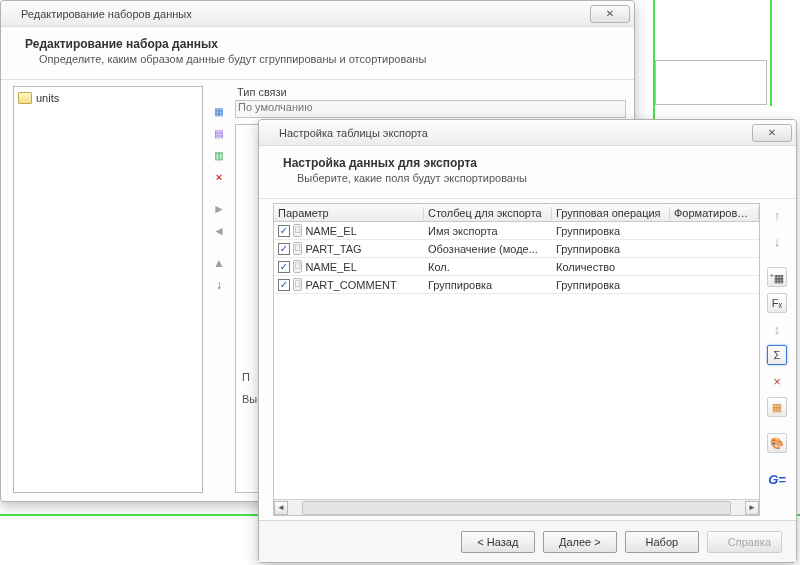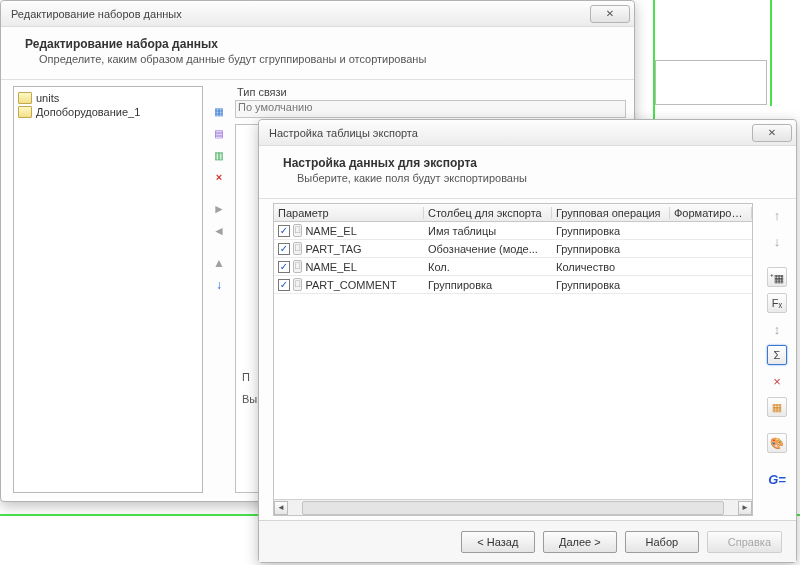--- a/index.html
+++ b/index.html
@@ -26,21 +26,21 @@
     border-radius:4px;
     box-shadow:0 4px 14px rgba(0,0,0,0.25);
     display:flex; flex-direction:column;
   }
   .win1 { left:0; top:0; width:635px; height:502px; }
   .win2 { left:258px; top:119px; width:539px; height:444px; }
 
   .titlebar {
     height:26px;
     display:flex; align-items:center;
-    padding:0 4px 0 10px;
+    padding:0 4px 0 20px;
     background:linear-gradient(#fdfdfd,#ececec);
     border-bottom:1px solid #dcdcdc;
     border-radius:4px 4px 0 0;
   }
   .titlebar .title { flex:1; color:#444; }
   .btn-close {
     width:40px; height:18px;
     border:1px solid #b4b4b4;
     border-radius:3px;
     background:linear-gradient(#fafafa,#e4e4e4);
@@ -83,21 +83,21 @@
   .rel-input {
     flex:1; height:18px; border:1px solid #c4c4c4; background:#f7f7f7;
     padding:0 2px; color:#777; font-size:11px;
   }
   .stub-list {
     border:1px solid #c0c0c0; background:#fff; margin-top:6px; flex:1; padding:4px 6px; color:#555;
   }
   .stub-row { padding:2px 0; }
 
   .win2-body { flex:1; display:flex; flex-direction:column; padding:0; min-height:0;}
-  .win2-content { flex:1; display:flex; padding:4px 8px 4px 14px; gap:13px; min-height:0;}
+  .win2-content { flex:1; display:flex; padding:4px 8px 4px 14px; gap:6px; min-height:0;}
   .grid-wrap { flex:1; display:flex; flex-direction:column; border:1px solid #c4c4c4; background:#fff; min-width:0;}
   .grid-header, .grid-row {
     display:flex; height:18px; align-items:center;
     border-bottom:1px solid #eaeaea;
   }
   .grid-header {
     background:linear-gradient(#fbfbfb,#ececec);
     border-bottom:1px solid #c8c8c8;
     font-weight:normal; color:#333;
   }
@@ -165,24 +165,20 @@
     <div class="h1">Редактирование набора данных</div>
     <div class="h2">Определите, каким образом данные будут сгруппированы и отсортированы</div>
   </div>
   <div class="win1-body">
     <div class="ds-panel">
       <div class="tree">
         <div class="tree-item">
           <span class="tree-icon"></span>
           <span>units</span>
         </div>
-        <div class="tree-item">
-          <span class="tree-icon"></span>
-          <span>Допоборудование_1</span>
-        </div>
       </div>
     </div>
     <div class="middle-toolbar">
       <div class="tb-icon">
           <span class="ico-grid">▦</span>
         </div>
       <div class="tb-icon">
           <span class="ico-row">▤</span>
         </div>
       <div class="tb-icon">
@@ -244,21 +240,21 @@
         </div>
         <div class="grid-body">
           <div class="grid-row">
             <div class="cell c1">
               <span class="chk">
                   <span>✓</span>
                 </span>
               <span class="bracket-icon">⎕</span>
               <span>NAME_EL</span>
             </div>
-            <div class="cell c2">Имя таблицы</div>
+            <div class="cell c2">Имя экспорта</div>
             <div class="cell c3">Группировка</div>
             <div class="cell c4"></div>
           </div>
           <div class="grid-row">
             <div class="cell c1">
               <span class="chk">
                   <span>✓</span>
                 </span>
               <span class="bracket-icon">⎕</span>
               <span>PART_TAG</span>

